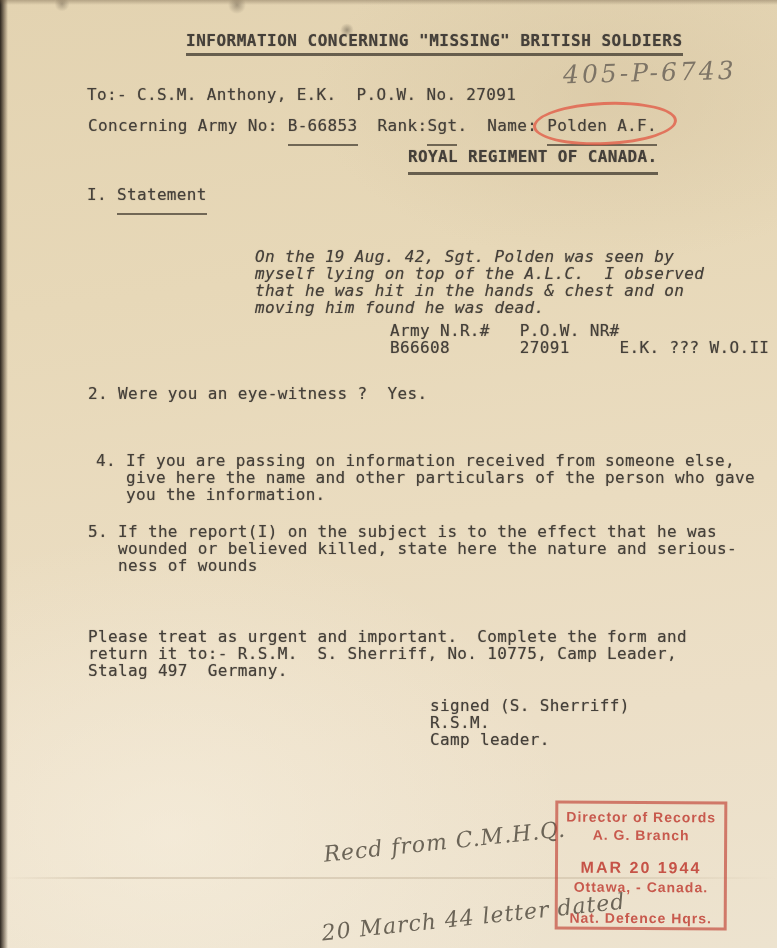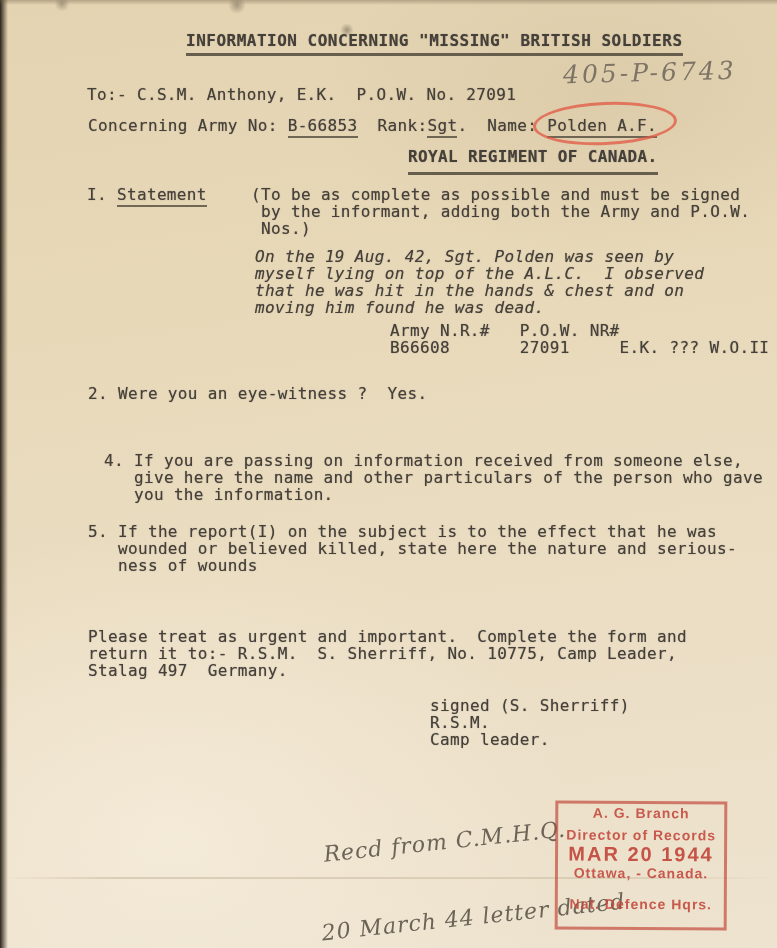--- a/index.html
+++ b/index.html
@@ -37,21 +37,21 @@
     text-shadow: 0 0 1px rgba(62,55,44,.55);
     white-space:pre; margin:0;
   }
   .doc-title {
     font-weight:bold;
     border-bottom:3px solid rgba(62,55,44,.75);
     padding-bottom:3px;
     letter-spacing:.5px;
   }
   .b { font-weight:bold; }
-  .u  { border-bottom:2px solid rgba(62,55,44,.7); padding-bottom:1px; }
+  .u  { border-bottom:2px solid rgba(62,55,44,.7); padding-bottom:9px; }
   .u2 { border-bottom:3px solid rgba(62,55,44,.75); padding-bottom:6px; }
   .name-wrap { position:relative; display:inline-block; }
   .red-ellipse {
     position:absolute; left:-14px; right:-20px; top:-15px; bottom:-11px;
     border:3px solid rgba(225,91,70,.78);
     border-radius:50%;
     transform:rotate(-2.5deg);
     pointer-events:none;
   }
   .hand-ref {
@@ -73,21 +73,21 @@
     position:absolute; left:555px; top:801px; width:172px; height:129px;
     border:3px solid rgba(195,71,58,.68);
     box-sizing:border-box;
     color:#c3473c;
     font-family:"Liberation Sans", sans-serif;
     font-weight:bold; text-align:center;
     transform:rotate(.3deg);
   }
   .stamp .s-line { font-size:14px; line-height:18px; letter-spacing:1px; opacity:.88; }
   .stamp .s-top  { padding-top:4px; }
-  .stamp .s-date { font-size:20px; line-height:20px; letter-spacing:2px; opacity:.92; }
+  .stamp .s-date { margin-top:14px; font-size:16px; line-height:20px; letter-spacing:2px; opacity:.92; }
   .stamp .s-addr { margin-top:13px; }
 </style>
 </head>
 <body>
 
 <div class="page">
   <div class="edge-left"></div>
   <div class="edge-top"></div>
   <div class="crease"></div>
 
@@ -96,34 +96,31 @@
   <div class="hand-ref">405-P-6743</div>
 
   <pre class="tw" style="left:87px; top:86px;">To:- C.S.M. Anthony, E.K.  P.O.W. No. 27091</pre>
 
   <div class="tw" style="left:88px; top:117px;"><span>Concerning Army No: </span><span class="u">B-66853</span><span>  Rank:</span><span class="u">Sgt</span><span>.  Name: </span><span class="name-wrap"><span class="u">Polden A.F.</span><span class="red-ellipse"></span></span></div>
 
   <div class="tw" style="left:408px; top:148px;"><span class="b u2">ROYAL REGIMENT OF CANADA.</span></div>
 
   <div class="tw" style="left:87px; top:186px;"><span>I. </span><span class="u">Statement</span></div>
 
-  <pre class="tw" style="left:251px; top:186px;">(To be as complete as possible and must be signed
- by the informant, adding both the Army and P.O.W.
- Nos.)</pre>
 
   <pre class="tw" style="left:255px; top:248px;font-style:italic;">On the 19 Aug. 42, Sgt. Polden was seen by
 myself lying on top of the A.L.C.  I observed
 that he was hit in the hands &amp; chest and on
 moving him found he was dead.</pre>
 
   <pre class="tw" style="left:390px; top:322px;">Army N.R.#   P.O.W. NR#</pre>
   <pre class="tw" style="left:390px; top:339px;">B66608       27091     E.K. ??? W.O.II</pre>
 
   <pre class="tw" style="left:88px; top:385px;">2. Were you an eye-witness ?  Yes.</pre>
-  <pre class="tw" style="left:104px; top:452px;">4. If you are passing on information received from someone else,
+  <pre class="tw" style="left:96px; top:452px;">4. If you are passing on information received from someone else,
    give here the name and other particulars of the person who gave
    you the information.</pre>
   <pre class="tw" style="left:88px; top:523px;">5. If the report(I) on the subject is to the effect that he was
    wounded or believed killed, state here the nature and serious-
    ness of wounds</pre>
 
 
   <pre class="tw" style="left:88px; top:628px;">Please treat as urgent and important.  Complete the form and
 return it to:- R.S.M.  S. Sherriff, No. 10775, Camp Leader,
 Stalag 497  Germany.</pre>
@@ -133,19 +130,19 @@
 Camp leader.</pre>
 
   <div class="hand-note">
     <div class="l1">Recd from C.M.H.Q.</div>
     <div class="l2">20 March 44 letter dated</div>
     
     
   </div>
 
   <div class="stamp">
+    <div class="s-line s-top">Director of Records</div>
     <div class="s-line">A. G. Branch</div>
-    <div class="s-line s-top">Director of Records</div>
     <div class="s-date">MAR 20 1944</div>
     <div class="s-line">Ottawa, - Canada.</div>
     <div class="s-line s-addr">Nat. Defence Hqrs.</div>
   </div>
 </div>
 
 </body></html>

